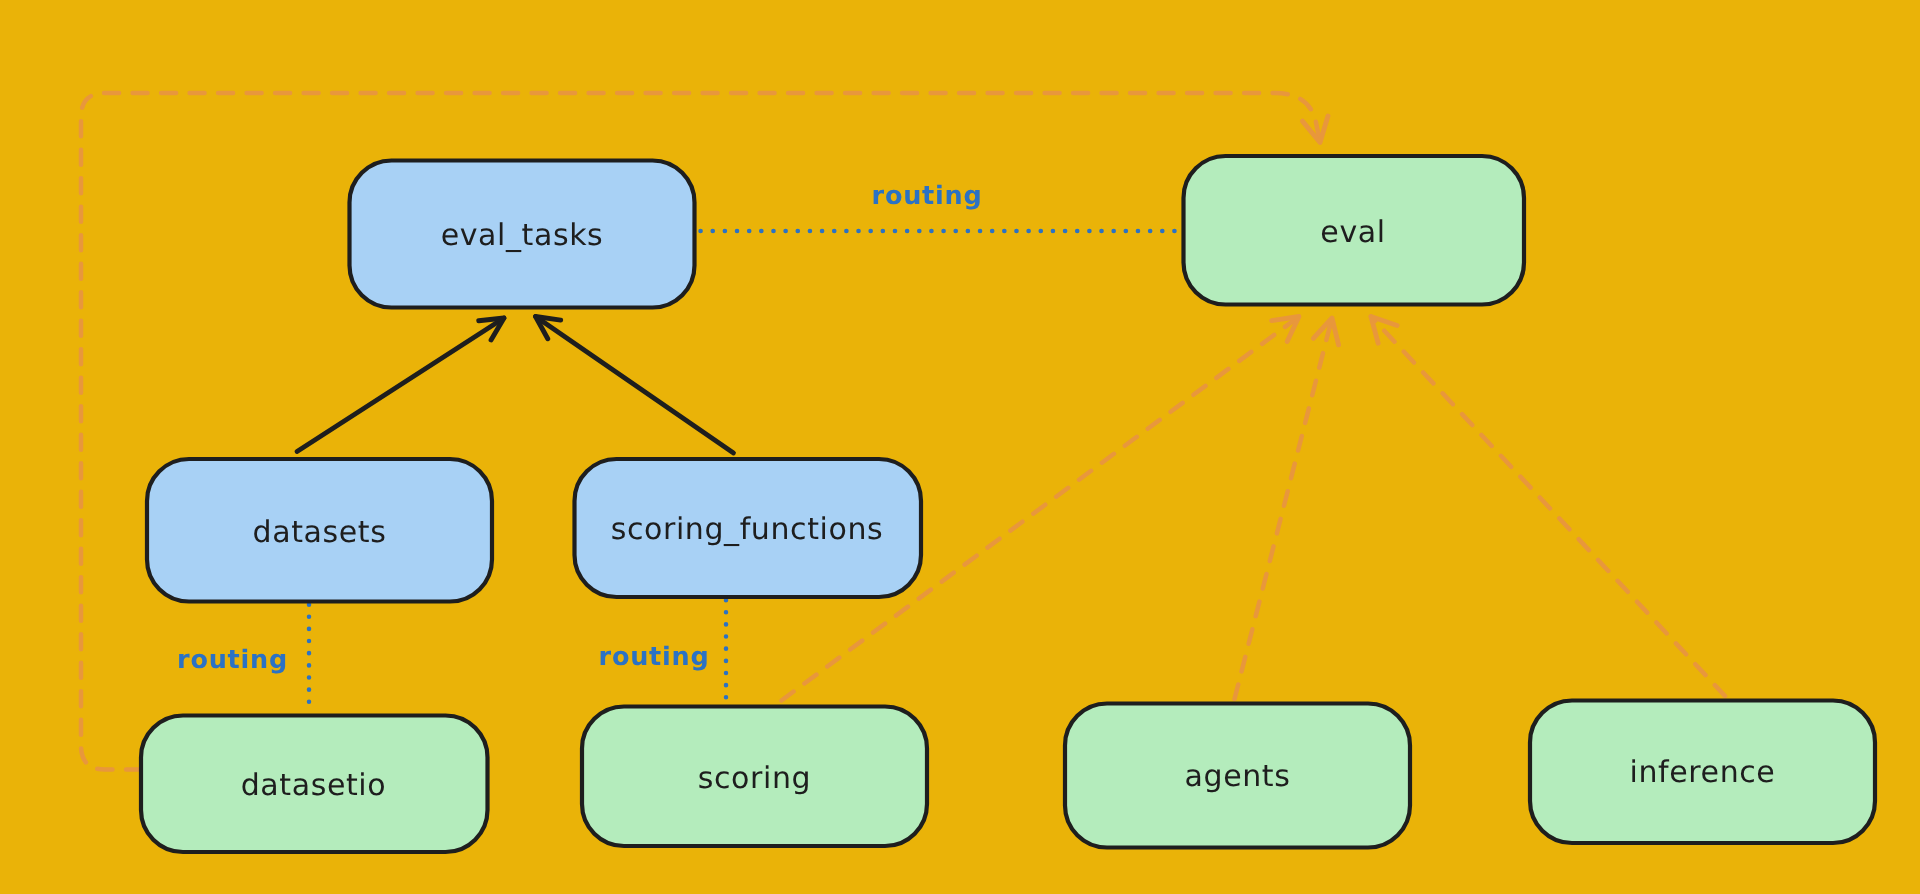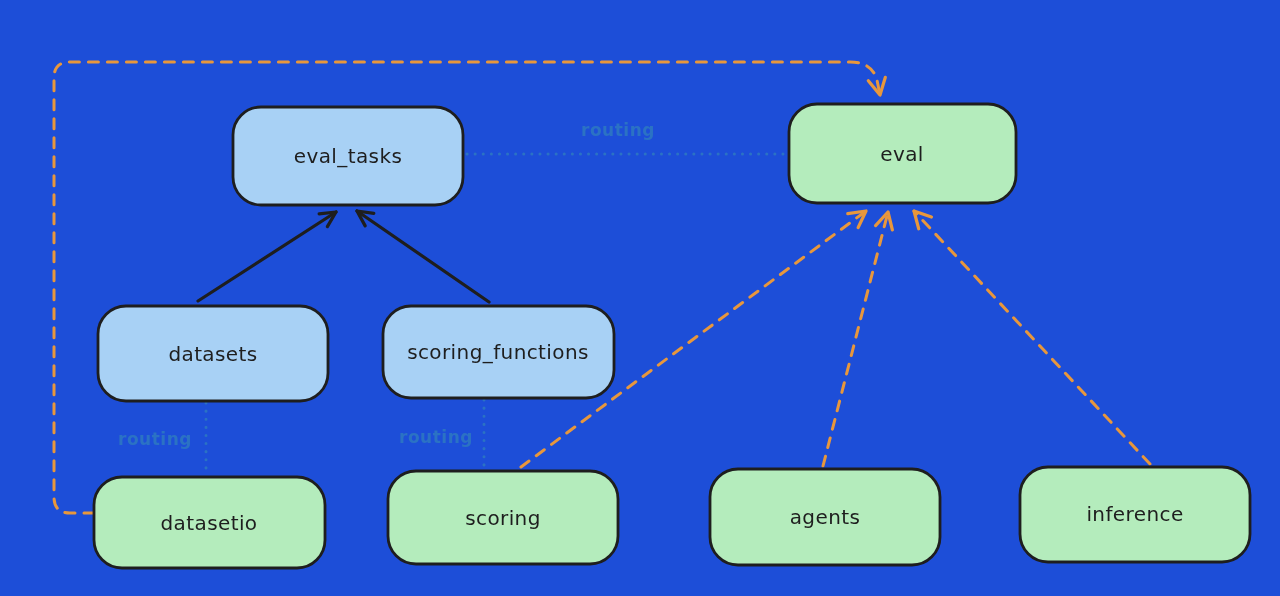--- a/index.html
+++ b/index.html
@@ -8,21 +8,21 @@
     background: #ffffff;
     width: 1280px;
     height: 596px;
     overflow: hidden;
     font-family: "DejaVu Sans", "Liberation Sans", sans-serif;
   }
   .canvas-wrap {
     position: relative;
     width: 1280px;
     height: 596px;
-    background: #1d4ed8;
+    background: #eab308;
   }
   .node-rect {
     stroke-width: 2.8;
     stroke-linejoin: round;
   }
   .node-label {
     font-family: "DejaVu Sans", "Liberation Sans", sans-serif;
     font-size: 20px;
     letter-spacing: 0.4px;
     text-anchor: middle;

